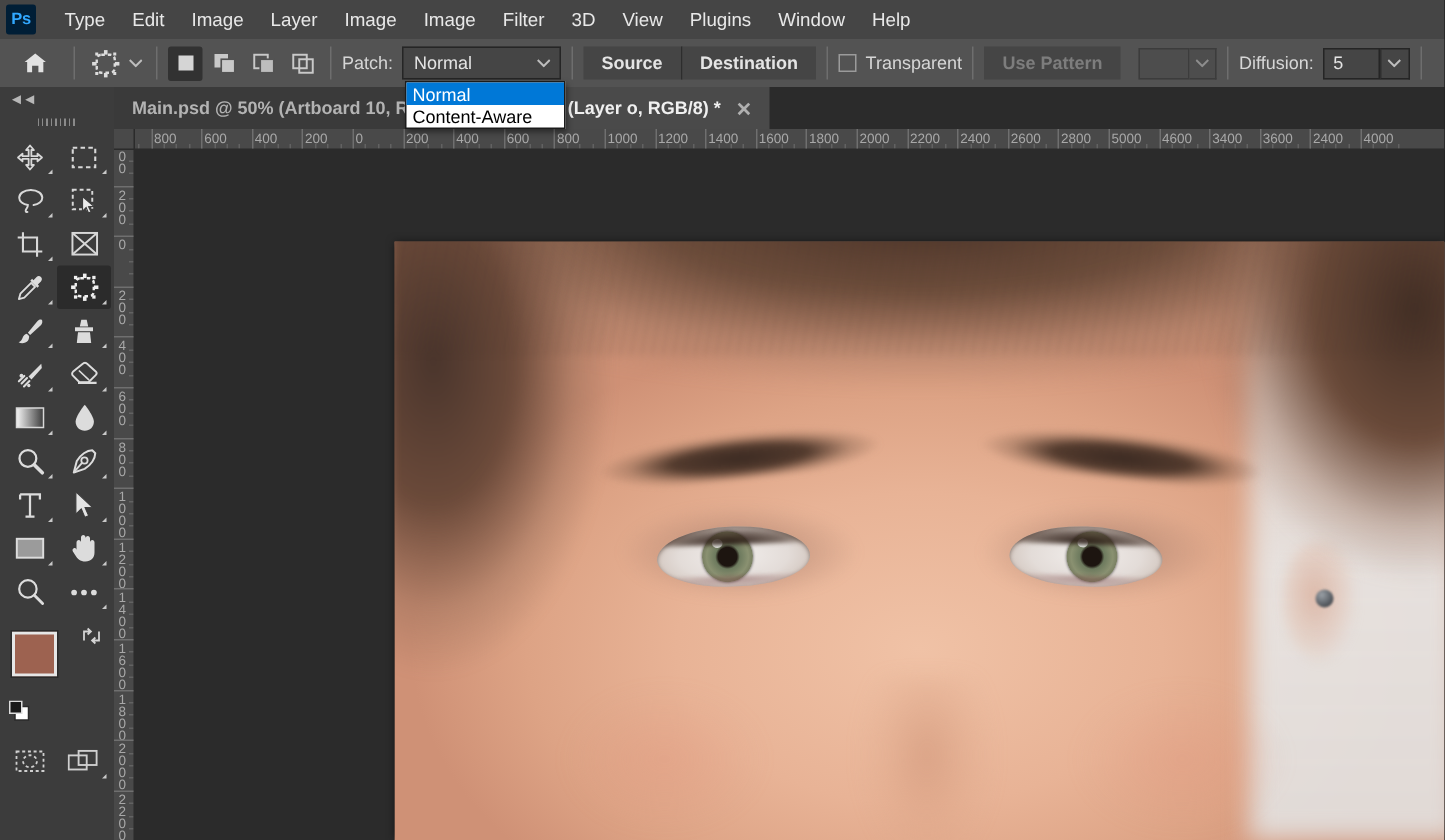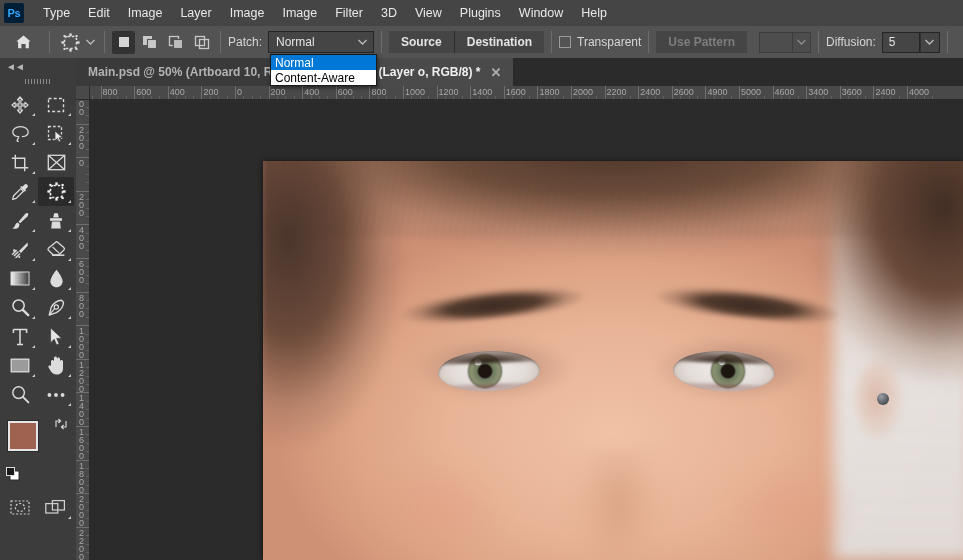--- a/index.html
+++ b/index.html
@@ -925,21 +925,21 @@
       <div class="rh-label" style="left: 548.2px;">2400</div>
       <div class="rh-minor" style="left: 556.6px;"></div>
       <div class="rh-minor" style="left: 565px;"></div>
       <div class="rh-minor" style="left: 573.4px;"></div>
       <div class="rh-tick" style="left: 581.8px;"></div>
       <div class="rh-label" style="left: 581.8px;">2600</div>
       <div class="rh-minor" style="left: 590.2px;"></div>
       <div class="rh-minor" style="left: 598.6px;"></div>
       <div class="rh-minor" style="left: 607px;"></div>
       <div class="rh-tick" style="left: 615.4px;"></div>
-      <div class="rh-label" style="left: 615.4px;">4900</div>
+      <div class="rh-label" style="left: 615.4px;">2800</div>
       <div class="rh-minor" style="left: 623.8px;"></div>
       <div class="rh-minor" style="left: 632.2px;"></div>
       <div class="rh-minor" style="left: 640.6px;"></div>
       <div class="rh-tick" style="left: 649px;"></div>
       <div class="rh-label" style="left: 649px;">5000</div>
       <div class="rh-minor" style="left: 657.4px;"></div>
       <div class="rh-minor" style="left: 665.8px;"></div>
       <div class="rh-minor" style="left: 674.2px;"></div>
       <div class="rh-tick" style="left: 682.6px;"></div>
       <div class="rh-label" style="left: 682.6px;">4600</div>

